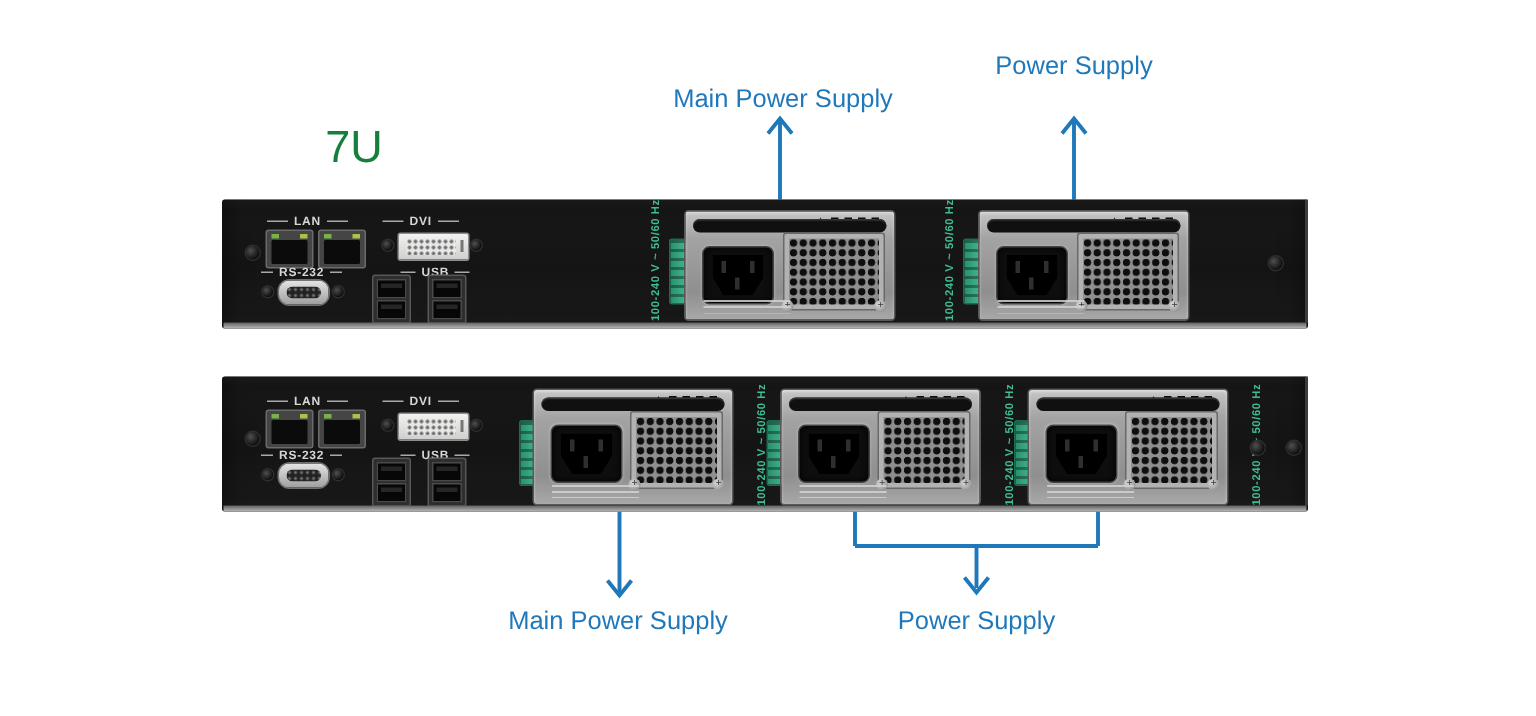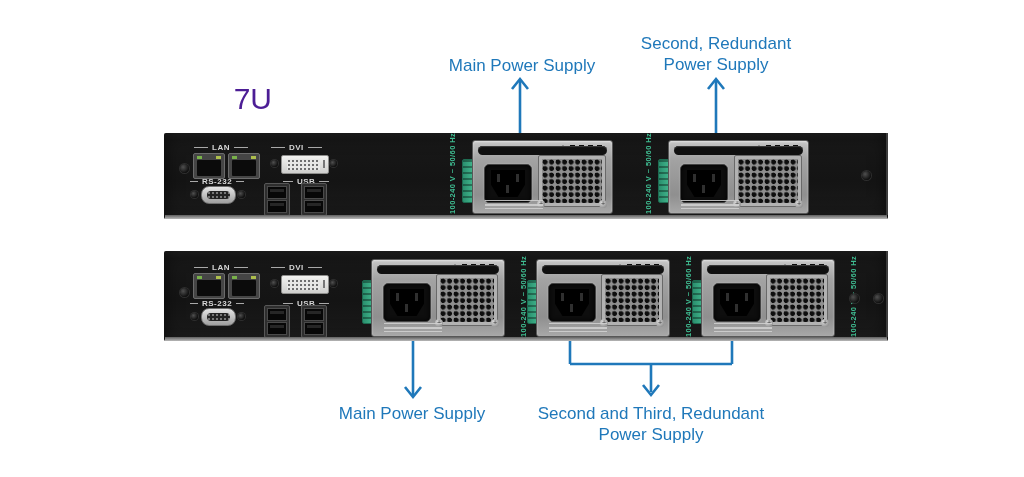--- a/index.html
+++ b/index.html
@@ -1,24 +1,24 @@
 <!DOCTYPE html>
 <html><head>
 <meta charset="utf-8">
 <style>
   html,body{margin:0;padding:0;background:#ffffff;}
   .stage{position:relative;width:1024px;height:477px;background:#fff;overflow:hidden;
          font-family:"Liberation Sans", sans-serif;}
 
   
   .ann{position:absolute;color:#1f78ba;font-size:17px;line-height:21px;text-align:center;}
-  .rack-label{position:absolute;color:#4c1d95;font-size:30px;text-align:right;}
-
-  
-  .device{position:absolute;left:164px;width:724px;
+  .rack-label{position:absolute;color:#15803d;font-size:30px;text-align:center;}
+
+  
+  .device{position:absolute;left:148px;width:724px;
           background:linear-gradient(180deg,#242424 0%,#181818 8%,#141414 55%,#191919 88%,#222 100%);
           border-radius:2px;box-shadow:inset 0 0 18px rgba(0,0,0,.6);}
   .device-lip{position:absolute;left:1px;right:1px;bottom:0;height:4px;
               background:linear-gradient(180deg,#5f5f5f,#b9b9b9);}
   .edge-r{position:absolute;top:0;bottom:4px;right:0;width:2px;background:#3c3c3c;}
 
   
   .screw{position:absolute;width:9px;height:9px;border-radius:50%;
          background:radial-gradient(circle at 35% 35%,#4f4f4f,#101010 70%);
          box-shadow:0 0 0 1px #2e2e2e;}
@@ -101,21 +101,20 @@
 </head>
 <body>
 
 <div class="stage">
 
   <div class="rack-label" style="left:200px;top:82px;width:72px;">7U</div>
 
   <div class="ann" style="left:432px;top:55px;width:180px;">Main Power Supply</div>
 
   <div class="ann" style="left:616px;top:33px;width:200px;">
-    <div>Second, Redundant</div>
     <div>Power Supply</div>
   </div>
 
   <svg class="arrow-svg" style="left:508px;top:75px;" width="24" height="60" viewBox="0 0 24 60">
     <line x1="12" y1="58" x2="12" y2="6" stroke="#1f78ba" stroke-width="2.6"></line>
     <polyline points="4,14 12,4 20,14" fill="none" stroke="#1f78ba" stroke-width="2.6"></polyline>
   </svg>
   <svg class="arrow-svg" style="left:704px;top:75px;" width="24" height="60" viewBox="0 0 24 60">
     <line x1="12" y1="58" x2="12" y2="6" stroke="#1f78ba" stroke-width="2.6"></line>
     <polyline points="4,14 12,4 20,14" fill="none" stroke="#1f78ba" stroke-width="2.6"></polyline>
@@ -408,17 +407,16 @@
   </svg>
 
   <svg class="arrow-svg" style="left:562px;top:341px;" width="178" height="62" viewBox="0 0 178 62">
     <path d="M8,0 V23 M170,0 V23 M8,23 H170 M89,23 V51" fill="none" stroke="#1f78ba" stroke-width="2.6"></path>
     <polyline points="81,44 89,54 97,44" fill="none" stroke="#1f78ba" stroke-width="2.6"></polyline>
   </svg>
 
   <div class="ann" style="left:322px;top:403px;width:180px;">Main Power Supply</div>
 
   <div class="ann" style="left:531px;top:403px;width:240px;">
-    <div>Second and Third, Redundant</div>
     <div>Power Supply</div>
   </div>
 
 </div>
 
 </body></html>

